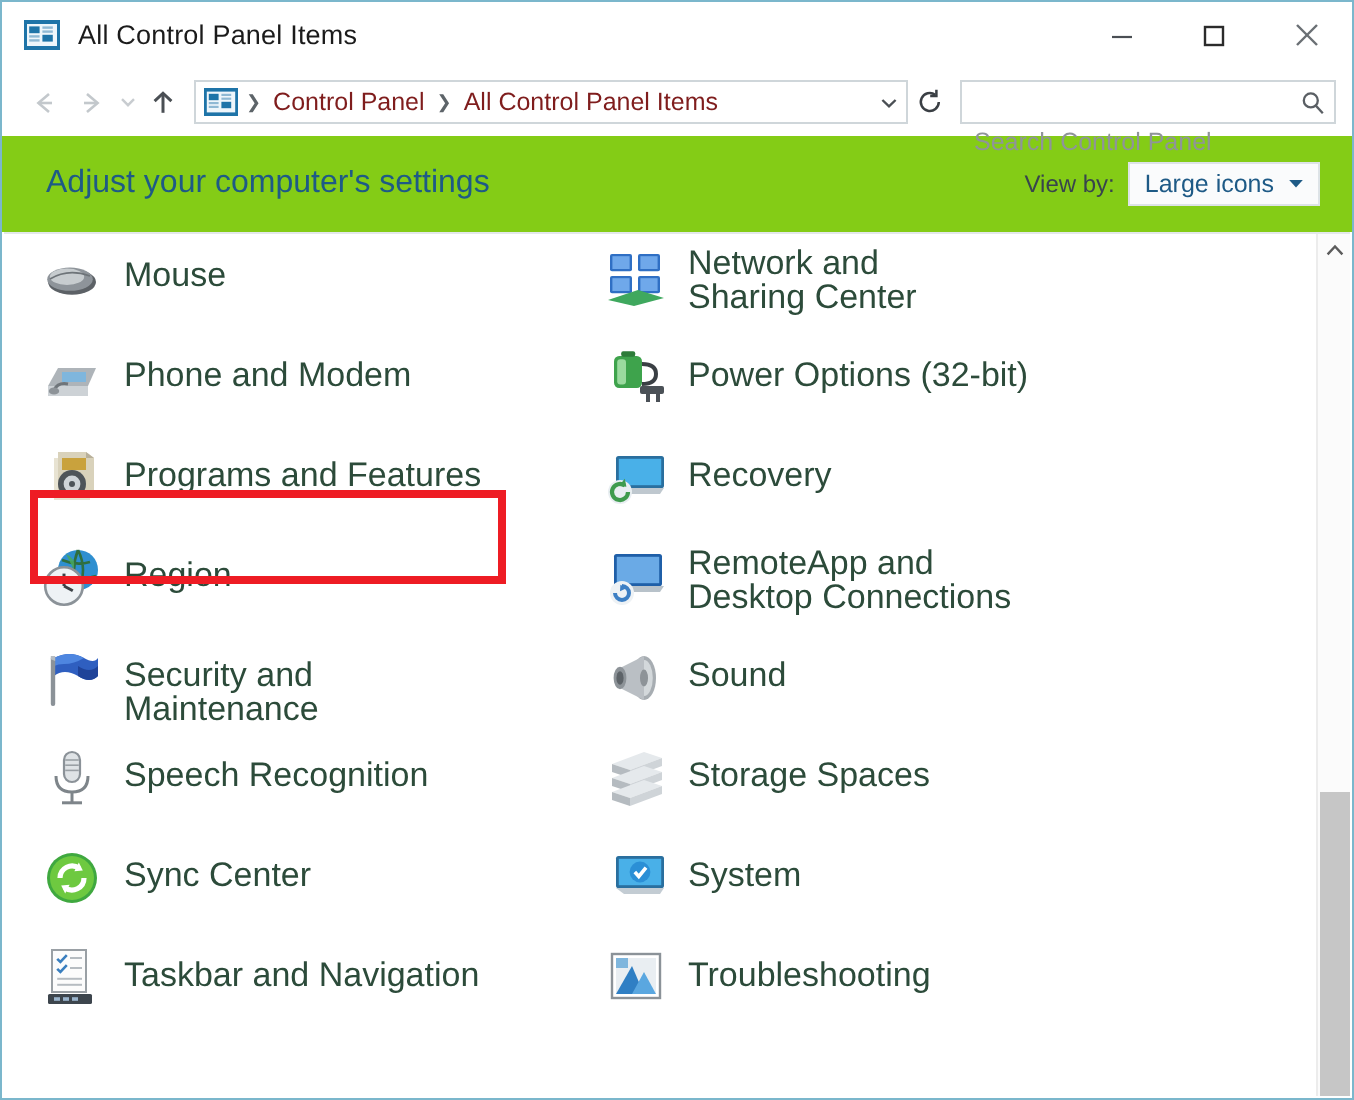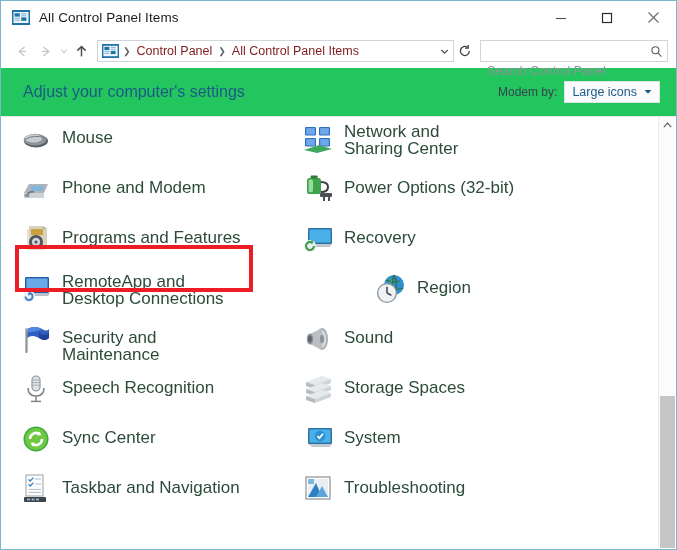--- a/index.html
+++ b/index.html
@@ -168,21 +168,21 @@
     flex: none;
   }
 
   
   .headerstrip {
     height: 48px;
     display: flex;
     align-items: center;
     padding: 0 16px 0 22px;
     box-sizing: border-box;
-    background: #22c55e;
+    background: #84cc16;
   }
   .page-title {
     font-size: 16px;
     color: #1e5a86;
     white-space: nowrap;
   }
   .viewby-wrap {
     margin-left: auto;
     display: flex;
     align-items: center;
@@ -407,21 +407,21 @@
           <circle cx="5.4" cy="5.2" r="3.5" fill="none" stroke="#5a5f64" stroke-width="1.15"></circle>
           <line x1="7.9" y1="7.8" x2="11.4" y2="11.6" stroke="#5a5f64" stroke-width="1.15"></line>
         </svg>
       </span>
     </div>
   </div>
 
   <div class="headerstrip">
     <span class="page-title">Adjust your computer's settings</span>
     <div class="viewby-wrap">
-      <span class="viewby-label">Modem by:</span>
+      <span class="viewby-label">View by:</span>
       <div class="viewby-btn">
         <span class="viewby-val">Large icons</span>
         <span class="viewby-caret">
           <svg width="8" height="6" viewBox="0 0 8 6">
               <path d="M0.6 1 L4 4.8 L7.4 1 Z" fill="#1e5a86"></path>
             </svg>
         </span>
       </div>
     </div>
   </div>
@@ -523,45 +523,45 @@
               <circle cx="8" cy="23" r="6" fill="#e9eef2"></circle>
               <path d="M12 23 a4 4 0 1 1 -1.6 -3.2" fill="none" stroke="#3f9b4e" stroke-width="2.1"></path>
               <path d="M10.4 16.4 L11.2 20.4 L7.4 20" fill="#3f9b4e"></path>
             </svg>
           </span>
           <span class="cplabel">Recovery</span>
         </div>
       </div>
 
       <div class="gridrow">
+        <div class="cpitem col1">
+          <span class="cpicon">
+            <svg width="32" height="32" viewBox="0 0 32 32">
+              <circle cx="19" cy="12" r="10" fill="#2f8fd0"></circle>
+              <path d="M11 7 q7 3 14 1 M10 14 q8 4 18 1 M19 2 q-4 10 0 20 M19 2 q5 10 0 20" fill="none" stroke="#2f6f3f" stroke-width="1.3"></path>
+              <path d="M13 4 q5 2 4 7 q-1 5 3 7" fill="#49a85e" opacity=".85"></path>
+              <circle cx="12" cy="20" r="9.4" fill="#eef2f5" stroke="#8b9298" stroke-width="1.3"></circle>
+              <line x1="12" y1="20" x2="12" y2="13.8" stroke="#3c4247" stroke-width="1.5"></line>
+              <line x1="12" y1="20" x2="16.4" y2="22.4" stroke="#3c4247" stroke-width="1.5"></line>
+            </svg>
+          </span>
+          <span class="cplabel">Region</span>
+        </div>
         <div class="cpitem col2">
           <span class="cpicon">
             <svg width="32" height="32" viewBox="0 0 32 32">
               <rect x="5" y="4" width="24" height="16" rx="1.3" fill="#1f5fa8"></rect>
               <rect x="6.4" y="5.4" width="21.2" height="13.2" fill="#6aaae6"></rect>
               <path d="M9 23 L28 23 L30 20 L5 20 Z" fill="#b8c2ca"></path>
               <circle cx="9" cy="23.5" r="6" fill="#eef2f5"></circle>
               <path d="M5.5 23.5 a3.5 3.5 0 1 0 3.5 -3.5" fill="none" stroke="#3d7fc4" stroke-width="2"></path>
               <path d="M8.2 19.4 L11.5 21 L8 22.6 Z" fill="#3d7fc4"></path>
             </svg>
           </span>
           <span class="cplabel two" style="max-width:175px">RemoteApp and Desktop Connections</span>
-        </div>
-        <div class="cpitem col1">
-          <span class="cpicon">
-            <svg width="32" height="32" viewBox="0 0 32 32">
-              <circle cx="19" cy="12" r="10" fill="#2f8fd0"></circle>
-              <path d="M11 7 q7 3 14 1 M10 14 q8 4 18 1 M19 2 q-4 10 0 20 M19 2 q5 10 0 20" fill="none" stroke="#2f6f3f" stroke-width="1.3"></path>
-              <path d="M13 4 q5 2 4 7 q-1 5 3 7" fill="#49a85e" opacity=".85"></path>
-              <circle cx="12" cy="20" r="9.4" fill="#eef2f5" stroke="#8b9298" stroke-width="1.3"></circle>
-              <line x1="12" y1="20" x2="12" y2="13.8" stroke="#3c4247" stroke-width="1.5"></line>
-              <line x1="12" y1="20" x2="16.4" y2="22.4" stroke="#3c4247" stroke-width="1.5"></line>
-            </svg>
-          </span>
-          <span class="cplabel">Region</span>
         </div>
       </div>
 
       <div class="gridrow">
         <div class="cpitem col1">
           <span class="cpicon">
             <svg width="32" height="32" viewBox="0 0 32 32">
               <path d="M7 6 Q15 2 22 6 Q27 9 29 6 L29 15 Q25 19 19 15 Q12 11 7 15 Z" fill="#2f5fc0"></path>
               <path d="M7 6 Q15 2 22 6 Q17 9 12 9 Q9 9 7 10 Z" fill="#4e86e0"></path>
               <path d="M19 15 Q25 19 29 15 L29 10 Q25 14 19 10 Z" fill="#1f4399"></path>

